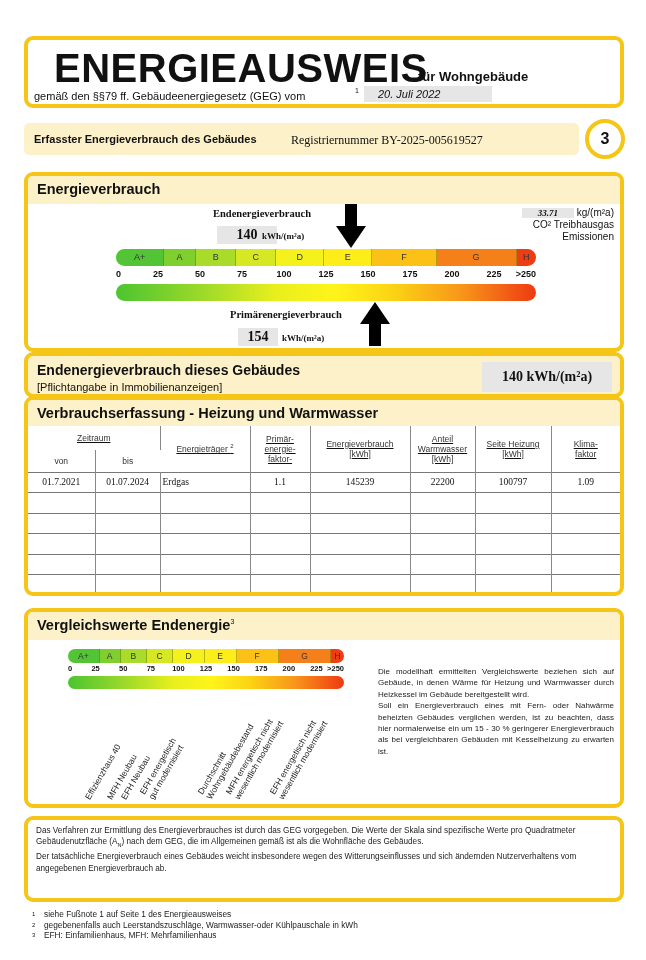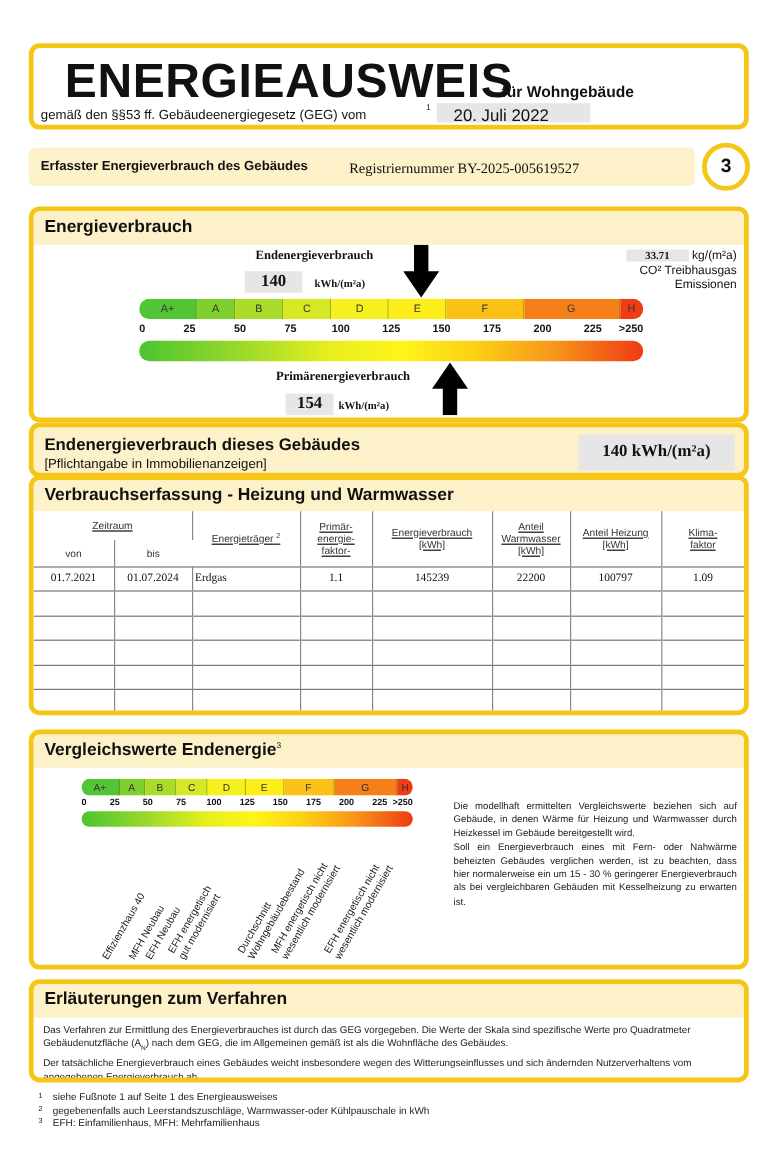--- a/index.html
+++ b/index.html
@@ -6,21 +6,21 @@
   body { width: 646px; height: 960px; background: #ffffff; font-family: "Liberation Sans", sans-serif; color: #111; position: relative; overflow: hidden; }
   .box { position: absolute; border: 4px solid #f5c518; border-radius: 9px; background: #fff; overflow: hidden; }
   .box-head { background: #fdf1c9; font-weight: bold; font-size: 14.5px; padding: 5px 9px; }
 
   
   #hdr { left: 24px; top: 36px; width: 600px; height: 72px; }
   #hdr .title { position: absolute; left: 26px; top: 8px; font-size: 40px; font-weight: bold; letter-spacing: 0.5px; line-height: 40px; }
   #hdr .subtitle { position: absolute; left: 390px; top: 29px; font-size: 13px; font-weight: bold; }
   #hdr .law { position: absolute; left: 6px; top: 50px; font-size: 11px; }
   #hdr .sup1 { position: absolute; left: 327px; top: 47px; font-size: 7px; }
-  #hdr .date { position: absolute; left: 336px; top: 46px; width: 128px; height: 16px; background: #e6e6e6; font-size: 14px; padding: 2px 0 0 14px; }
+  #hdr .date { position: absolute; left: 336px; top: 46px; width: 128px; height: 16px; background: #e6e6e6; font-size: 11px; padding: 2px 0 0 14px; font-style: italic; }
 
   
   #banner { position: absolute; left: 24px; top: 123px; width: 555px; height: 32px; background: #fdf1c9; border-radius: 5px; }
   #banner .lbl { position: absolute; left: 10px; top: 10px; font-size: 11px; font-weight: bold; }
   #banner .reg { position: absolute; left: 267px; top: 10px; font-size: 12px; font-family: "Liberation Serif", serif; }
   #pagenum { position: absolute; left: 585px; top: 119px; width: 40px; height: 40px; border: 4px solid #f5c518; border-radius: 50%; background: #fff; text-align: center; font-weight: bold; font-size: 16px; line-height: 32px; }
 
   
   #ev { left: 24px; top: 172px; width: 600px; height: 180px; }
   #ev .box-head { height: 28px; }
@@ -30,21 +30,21 @@
   .gradbar { position: absolute; height: 17px; border-radius: 9px; background: linear-gradient(to right, #4cc431 0%, #9ad92a 20%, #e8ef1d 38%, #fff41a 52%, #fbd314 66%, #f8971a 82%, #ef3a12 100%); }
   .ticks { position: absolute; height: 12px; font-size: 9px; font-weight: bold; }
   .ticks span { position: absolute; transform: translateX(-50%); white-space: nowrap; }
   .ticks span.first { transform: none; }
   .ticks span.last { transform: translateX(-100%); }
   .arrow-down, .arrow-up { position: absolute; width: 30px; height: 44px; }
   .val-box { position: absolute; background: #e6e6e6; font-family: "Liberation Serif", serif; font-weight: bold; font-size: 14px; text-align: center; }
   .unit { position: absolute; font-family: "Liberation Serif", serif; font-weight: bold; font-size: 9px; }
   .lbl-serif { position: absolute; font-family: "Liberation Serif", serif; font-weight: bold; font-size: 10.5px; }
   .co2 { position: absolute; right: 6px; top: 31px; text-align: right; font-size: 10px; line-height: 12px; }
-  .co2 .v { background: #e6e6e6; font-family: "Liberation Serif", serif; font-weight: bold; font-size: 9px; padding: 0 16px; }
+  .co2 .v { background: #e6e6e6; font-family: "Liberation Serif", serif; font-weight: bold; font-size: 9px; padding: 0 16px; font-style: italic; }
 
   
   #ed { left: 24px; top: 352px; width: 600px; height: 46px; background: #fdf1c9; }
   #ed .t { position: absolute; left: 9px; top: 6px; font-weight: bold; font-size: 14px; }
   #ed .s { position: absolute; left: 9px; top: 25px; font-size: 11px; }
   #ed .v { position: absolute; right: 8px; top: 6px; width: 130px; height: 30px; background: #e6e6e6; font-family: "Liberation Serif", serif; font-weight: bold; font-size: 14px; text-align: center; line-height: 30px; }
 
   
   #vt { left: 24px; top: 396px; width: 600px; height: 200px; }
   #vt .box-head { height: 26px; }
@@ -67,36 +67,36 @@
 
   .foot { position: absolute; left: 32px; top: 909px; font-size: 8.3px; line-height: 10.6px; color: #222; }
   .foot sup { font-size: 6px; display: inline-block; width: 12px; vertical-align: top; }
 </style>
 </head>
 <body>
 
 <div class="box" id="hdr">
   <div class="title">ENERGIEAUSWEIS</div>
   <div class="subtitle">für Wohngebäude</div>
-  <div class="law">gemäß den §§53 ff. Gebäudeenergiegesetz (GEG) vom</div>
+  <div class="law">gemäß den §§79 ff. Gebäudeenergiegesetz (GEG) vom</div>
   <div class="sup1">1</div>
   <div class="date">20. Juli 2022</div>
 </div>
 
 <div id="banner">
   <div class="lbl">Erfasster Energieverbrauch des Gebäudes</div>
   <div class="reg">Registriernummer  BY-2025-005619527</div>
 </div>
 <div id="pagenum">3</div>
 
 <div class="box" id="ev">
   <div class="box-head">Energieverbrauch</div>
 
   <div class="lbl-serif" style="left:185px; top:32px;">Endenergieverbrauch</div>
-  <div class="val-box" style="left:176px; top:50px; width:48px; height:18px; line-height:18px;">140</div>
+  <div class="val-box" style="left:189px; top:50px; width:60px; height:18px; line-height:18px;">140</div>
   <div class="unit" style="left:234px; top:55px;">kWh/(m²a)</div>
   <svg class="arrow-down" id="arrowDown" style="top: 28px; left: 308.2px;" viewBox="0 0 30 44">
     <polygon points="9,0 21,0 21,22 30,22 15,44 0,22 9,22" fill="#000"></polygon>
   </svg>
 
   <div class="co2">
     <div><span class="v">33.71</span> <span>kg/(m²a)</span></div>
     <div>CO² Treibhausgas</div>
     <div>Emissionen</div>
   </div>
@@ -154,21 +154,21 @@
         <col style="width:76px">
         <col>
     </colgroup>
     <thead>
       <tr style="height:24px;text-decoration:underline;">
         <th colspan="2" style="border-right:1px solid #888;">Zeitraum</th>
         <th rowspan="2"><span>Energieträger</span> <sup style="font-size:6px">2</sup></th>
         <th rowspan="2"><span>Primär-</span><br><span>energie-</span><br><span>faktor-</span></th>
         <th rowspan="2"><span>Energieverbrauch</span><br><span>[kWh]</span></th>
         <th rowspan="2"><span>Anteil</span><br><span>Warmwasser</span><br><span>[kWh]</span></th>
-        <th rowspan="2"><span>Anteil Heizung</span><br><span>[kWh]</span></th>
+        <th rowspan="2"><span>Seite Heizung</span><br><span>[kWh]</span></th>
         <th rowspan="2"><span>Klima-</span><br><span>faktor</span></th>
       </tr>
       <tr style="height:22px;">
         <th>von</th>
         <th>bis</th>
       </tr>
     </thead>
     <tbody id="vtBody">
         <tr>
           <td>01.7.2021</td>
@@ -288,21 +288,20 @@
         <div>wesentlich modernisiert</div>
       </div>
     </div>
   <div class="vw-text">
     <div>Die modellhaft ermittelten Vergleichswerte beziehen sich auf Gebäude, in denen Wärme für Heizung und Warmwasser durch Heizkessel im Gebäude bereitgestellt wird.</div>
     <div>Soll ein Energieverbrauch eines mit Fern- oder Nahwärme beheizten Gebäudes verglichen werden, ist zu beachten, dass hier normalerweise ein um 15 - 30 % geringerer Energieverbrauch als bei vergleichbaren Gebäuden mit Kesselheizung zu erwarten ist.</div>
   </div>
 </div>
 
 <div class="box" id="er">
-  <div class="box-head">Erläuterungen zum Verfahren</div>
   <div class="body">
     <div><span>Das Verfahren zur Ermittlung des Energieverbrauches ist durch das GEG vorgegeben. Die Werte der Skala sind spezifische Werte pro Quadratmeter Gebäudenutzfläche (A</span><sub style="font-size:5.5px">N</sub><span>) nach dem GEG, die im Allgemeinen gemäß ist als die Wohnfläche des Gebäudes.</span></div>
     <div>Der tatsächliche Energieverbrauch eines Gebäudes weicht insbesondere wegen des Witterungseinflusses und sich ändernden Nutzerverhaltens vom angegebenen Energieverbrauch ab.</div>
   </div>
 </div>
 
 <div class="foot" id="footnotes">
     <div><sup>1</sup><span>siehe Fußnote 1 auf Seite 1 des Energieausweises</span></div>
     <div><sup>2</sup><span>gegebenenfalls auch Leerstandszuschläge, Warmwasser-oder Kühlpauschale in kWh</span></div>
     <div><sup>3</sup><span>EFH: Einfamilienhaus, MFH: Mehrfamilienhaus</span></div>

